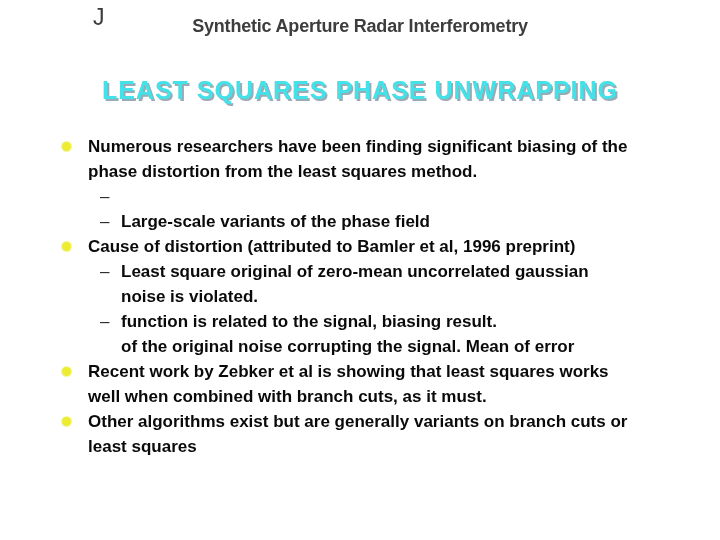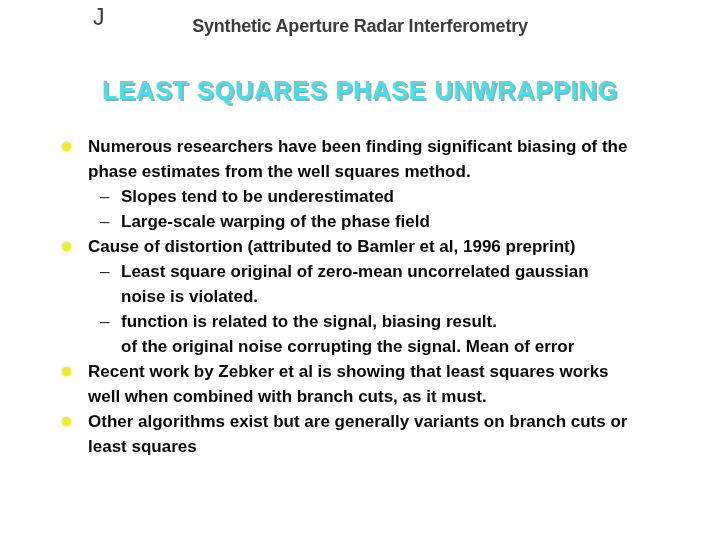--- a/index.html
+++ b/index.html
@@ -81,33 +81,30 @@
   <div class="logo">J</div>
   <div class="header">Synthetic Aperture Radar Interferometry</div>
   <div class="title">LEAST SQUARES PHASE UNWRAPPING</div>
   <div class="content" id="bullet-list">
       <div class="item lvl1">
         <span class="marker">
           <span class="dot"></span>
         </span>
         <div class="text">
           <div>Numerous researchers have been finding significant biasing of the</div>
-          <div>phase estimates from the well squares method.</div>
+          <div>phase distortion from the least squares method.</div>
         </div>
       </div>
       <div class="item lvl2">
         <span class="marker">–</span>
-        <div class="text">
-          <div>Slopes tend to be underestimated</div>
-        </div>
       </div>
       <div class="item lvl2">
         <span class="marker">–</span>
         <div class="text">
-          <div>Large-scale warping of the phase field</div>
+          <div>Large-scale variants of the phase field</div>
         </div>
       </div>
       <div class="item lvl1">
         <span class="marker">
           <span class="dot"></span>
         </span>
         <div class="text">
           <div>Cause of distortion (attributed to Bamler et al, 1996 preprint)</div>
         </div>
       </div>

